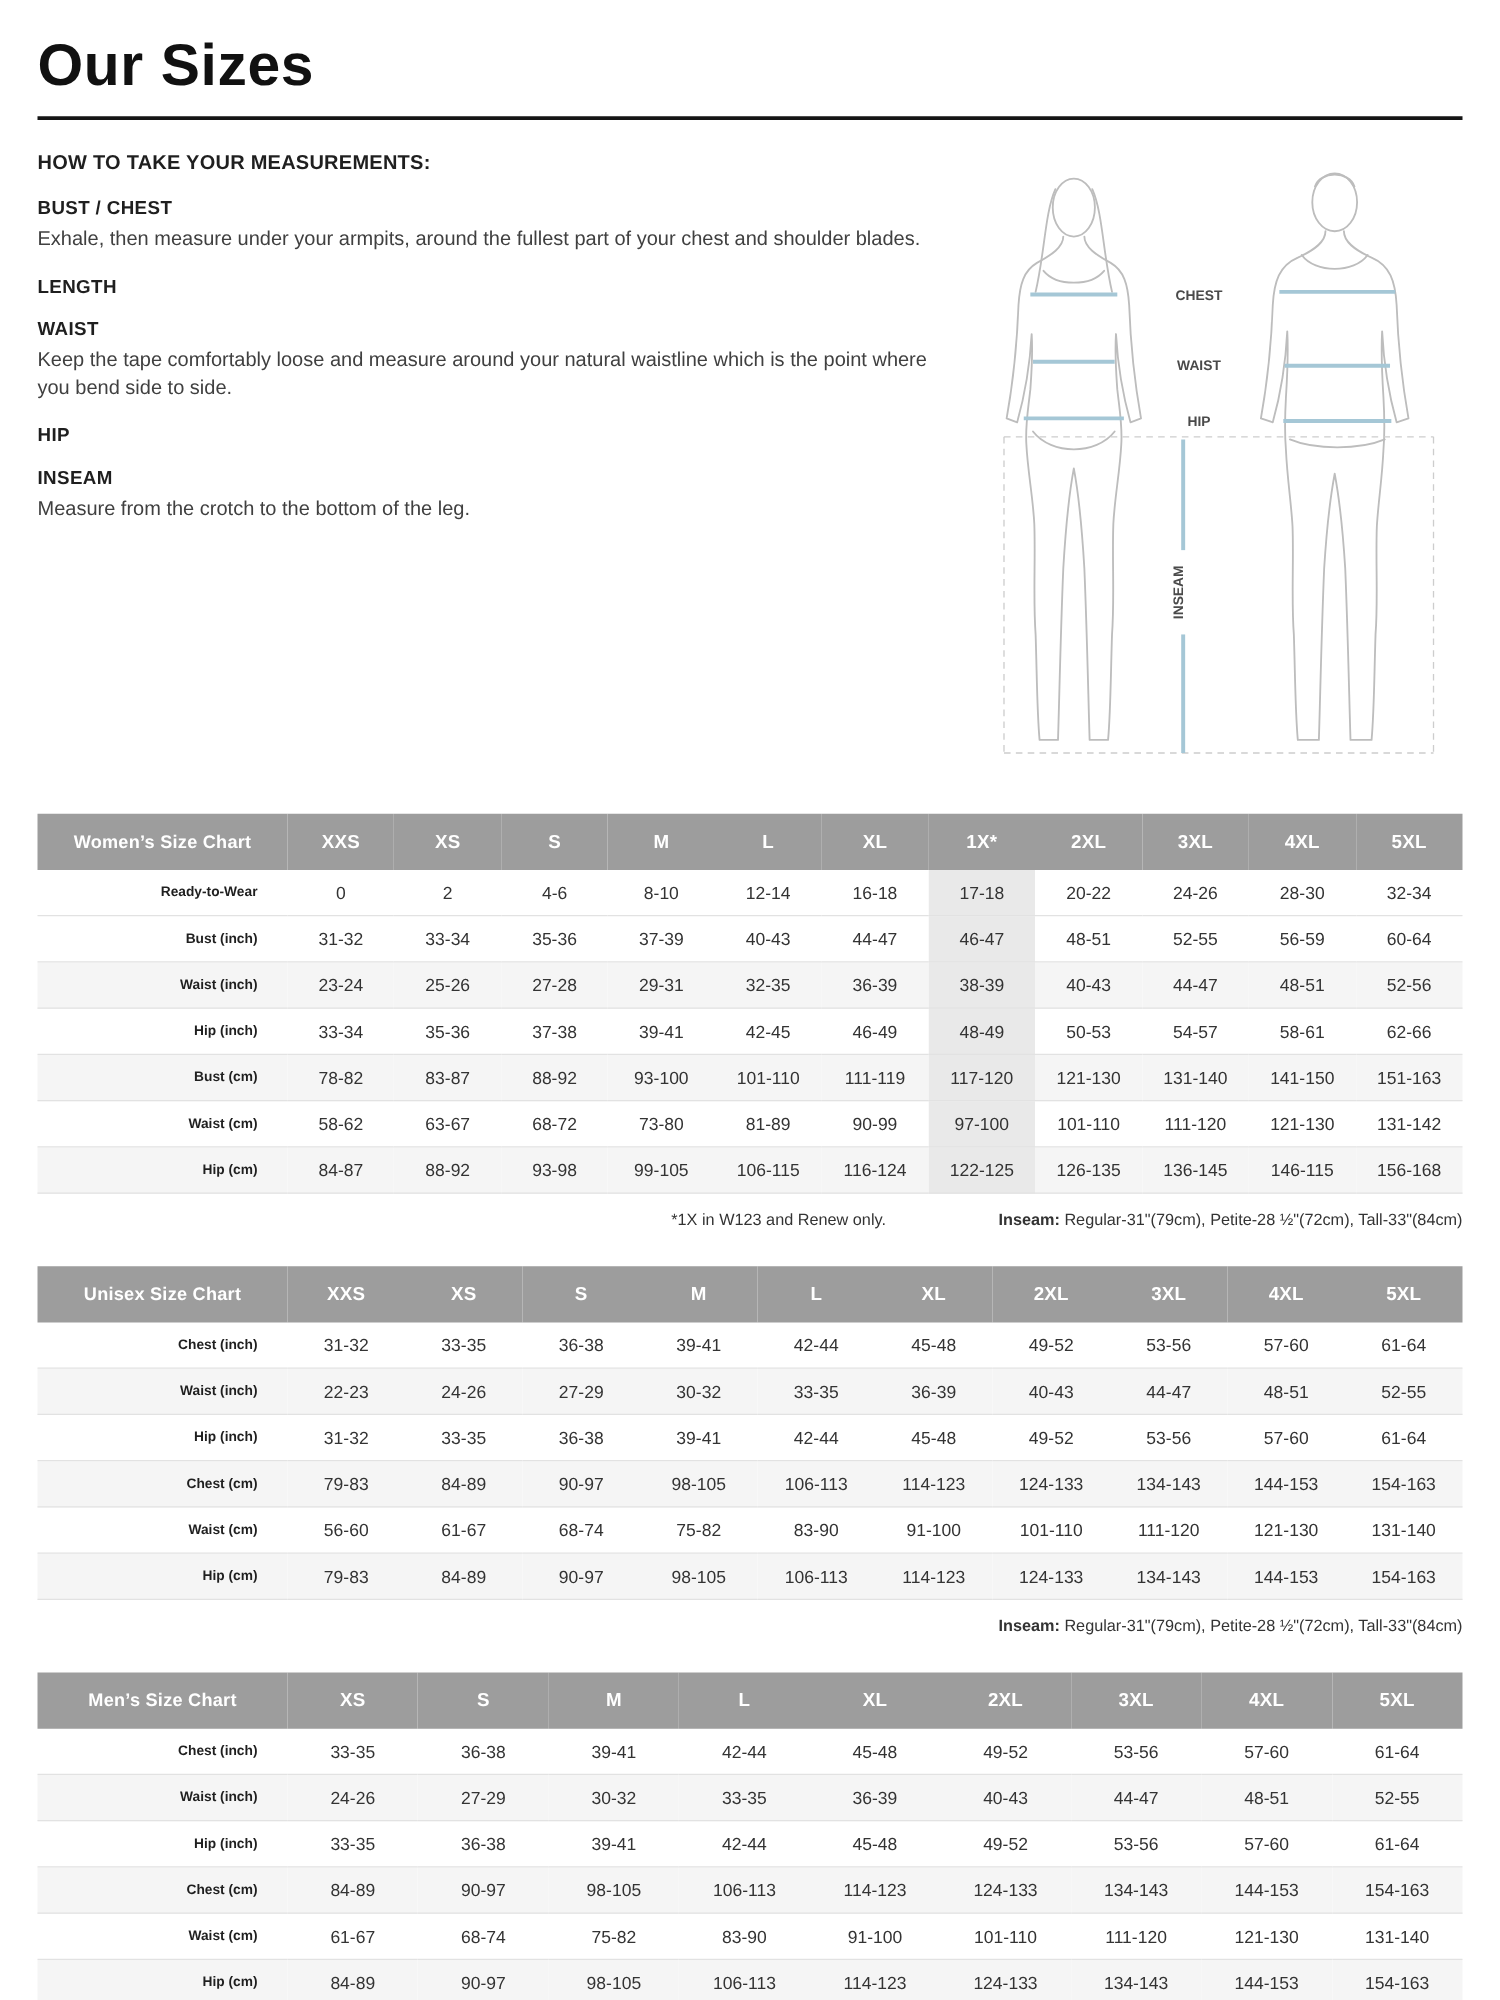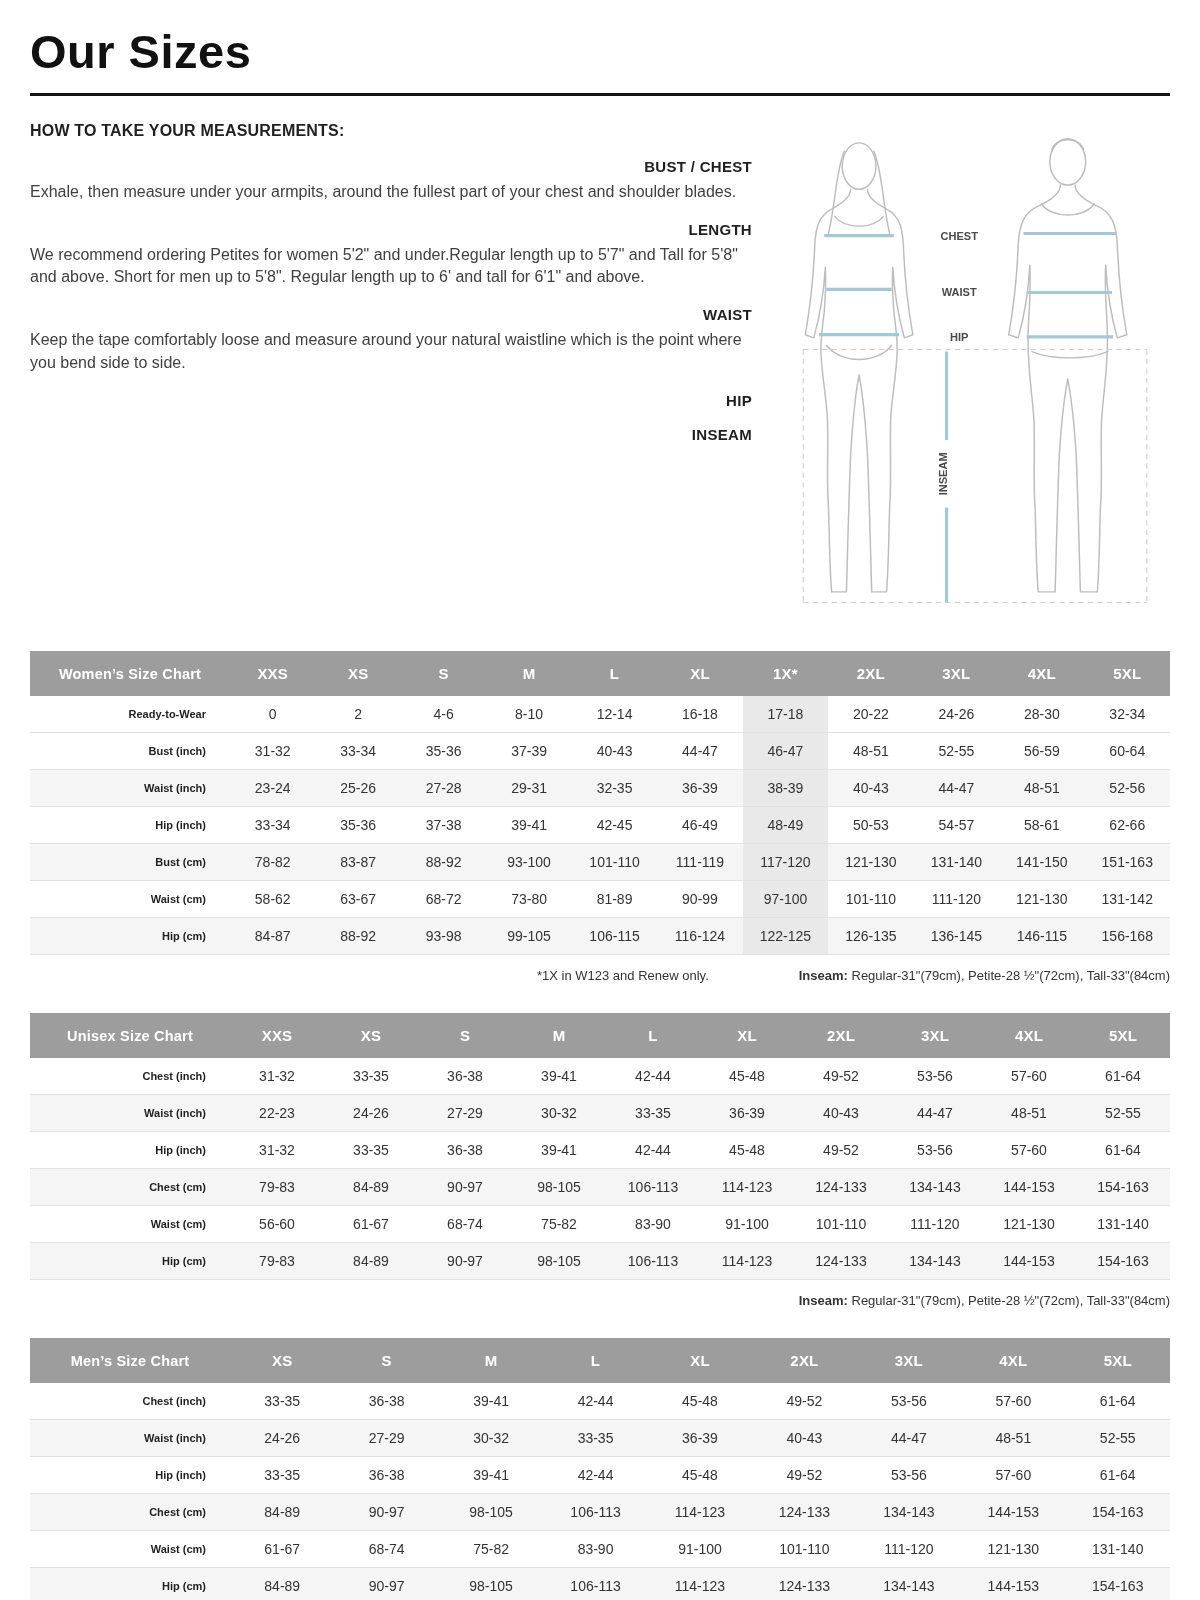--- a/index.html
+++ b/index.html
@@ -13,21 +13,21 @@
 
   
   h1.page-title { font-size:47px; font-weight:800; color:#111; letter-spacing:.5px; }
   hr.title-divider { border:0; border-top:3px solid #151515; margin-top:14px; }
 
   
   .top { display:flex; gap:28px; margin-top:26px; align-items:flex-start; }
   .guide-text { flex:1 1 auto; max-width:742px; }
   h2.guide-heading { font-size:16px; font-weight:700; color:#1f1f1f; letter-spacing:.2px; margin-bottom:18px; }
   .guide-section { margin-bottom:17px; }
-  .guide-section h3 { font-size:15px; font-weight:700; color:#1f1f1f; letter-spacing:.3px; margin-bottom:6px;text-align:right; }
+  .guide-section h3 { font-size:15px; font-weight:700; color:#1f1f1f; letter-spacing:.3px; margin-bottom:6px; }
   .guide-section p { font-size:16px; line-height:1.42; color:#404040; }
 
   .figure-wrap { flex:0 0 390px; width:390px; padding-top:4px; }
   .figure-wrap svg { width:100%; height:auto; display:block; }
 
   
   .tables-host { margin-top:30px; }
   .table-block { margin-top:30px; }
   .table-block:first-child { margin-top:0; }
   table { width:100%; border-collapse:collapse; table-layout:fixed; }
@@ -69,31 +69,31 @@
   <section class="top">
     <div class="guide-text">
       <h2 class="guide-heading">HOW TO TAKE YOUR MEASUREMENTS:</h2>
       <div id="guide-sections">
           <div class="guide-section">
             <h3>BUST / CHEST</h3>
             <p>Exhale, then measure under your armpits, around the fullest part of your chest and shoulder blades.</p>
           </div>
           <div class="guide-section">
             <h3>LENGTH</h3>
-            <p>We recommend ordering Petites for women 5'2" and under.Regular length up to 5'7" and Tall for 5'8" and above. Short for men up to 5'8". Regular length up to 6' and tall for 6'1" and above.</p>
           </div>
           <div class="guide-section">
             <h3>WAIST</h3>
             <p>Keep the tape comfortably loose and measure around your natural waistline which is the point where you bend side to side.</p>
           </div>
           <div class="guide-section">
             <h3>HIP</h3>
           </div>
           <div class="guide-section">
             <h3>INSEAM</h3>
+            <p>Measure from the crotch to the bottom of the leg.</p>
           </div>
         </div>
     </div>
 
     <div class="figure-wrap">
       <svg viewBox="0 0 370 470" role="img">
 
         <g fill="none" stroke-width="1.4" stroke-linejoin="round" stroke-linecap="round" stroke="#bdbdbd">
 
           <g>

